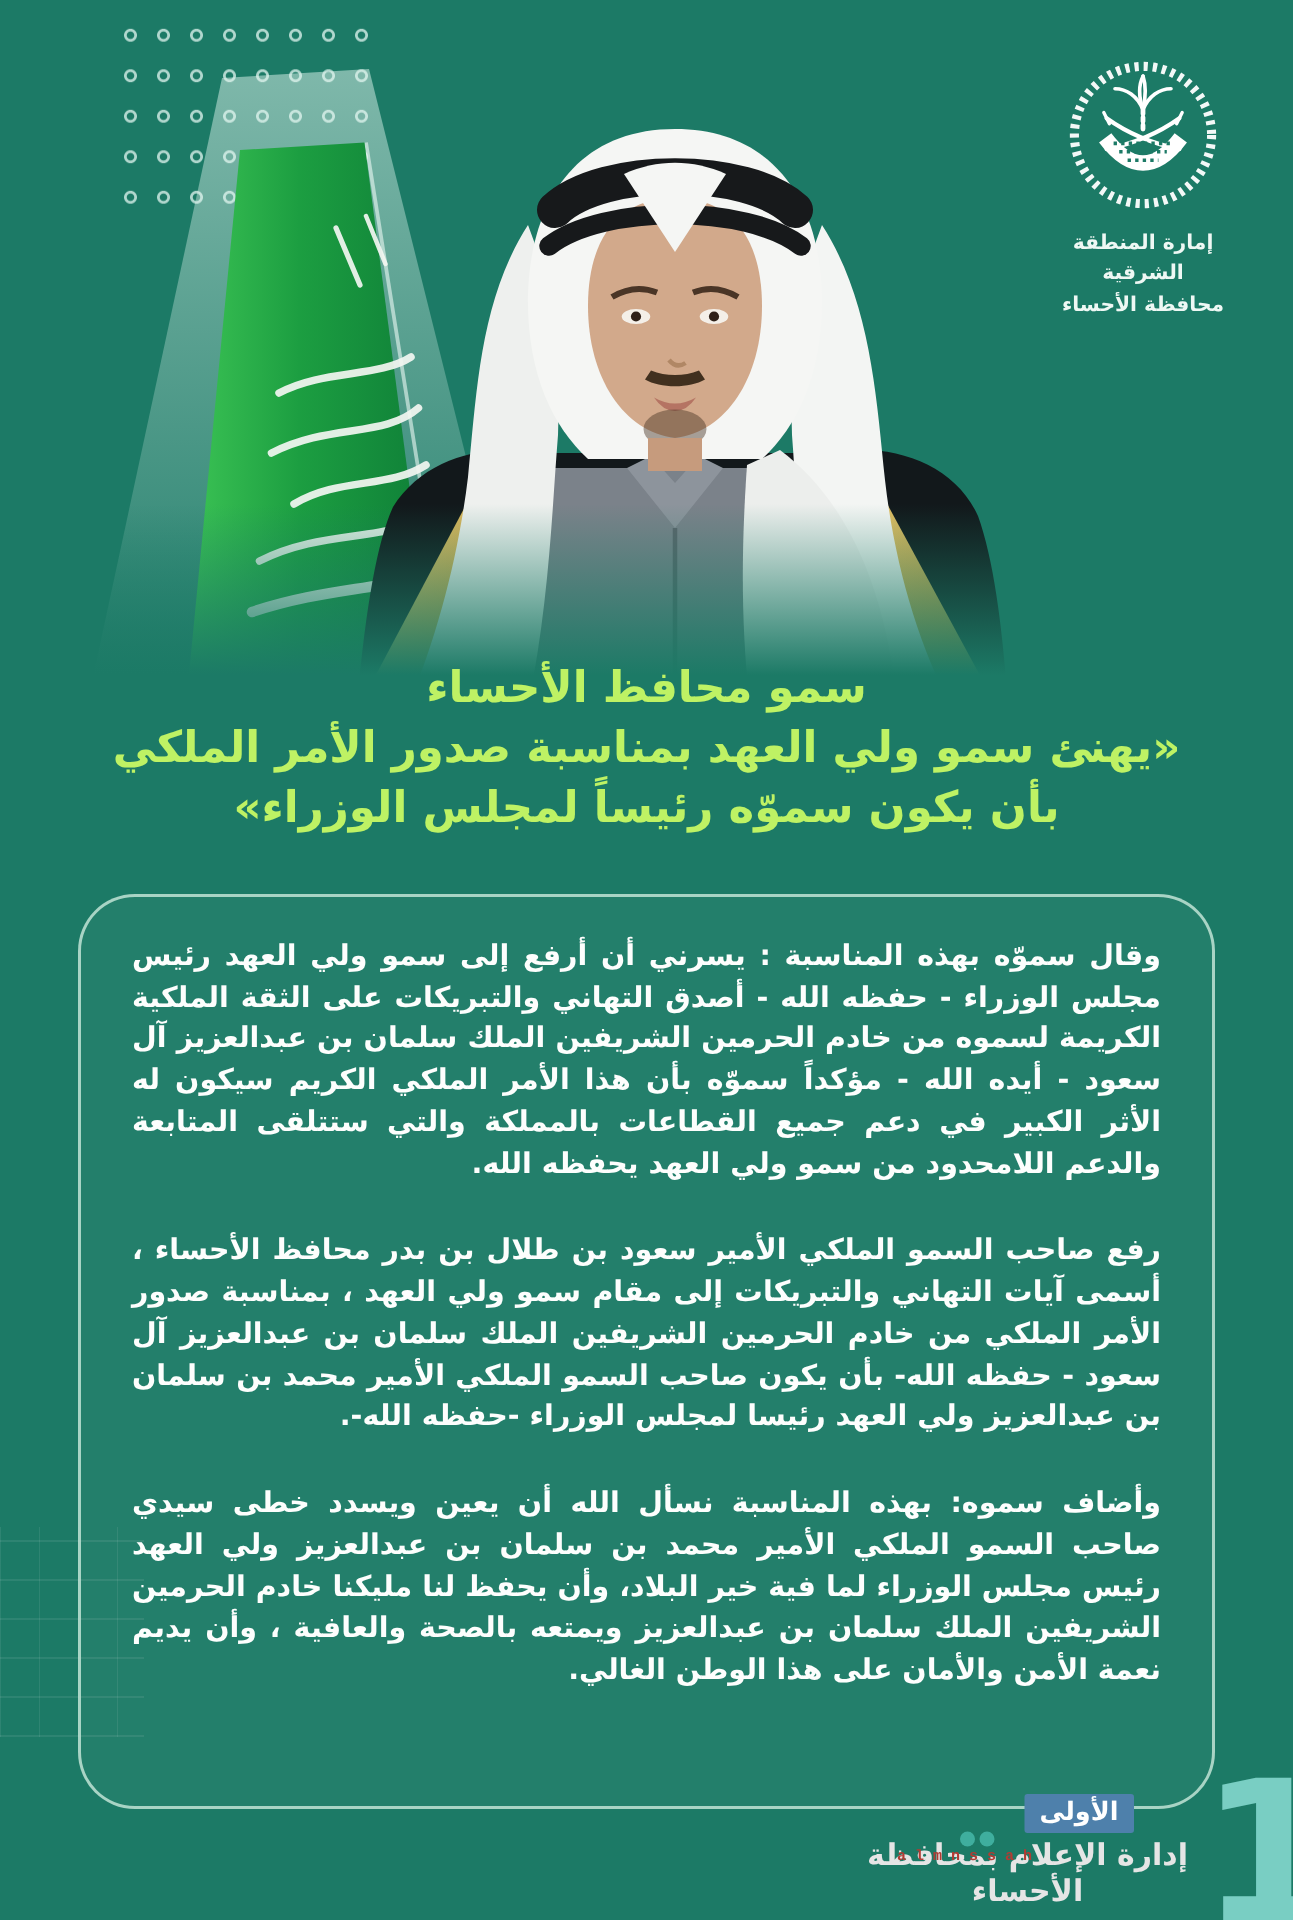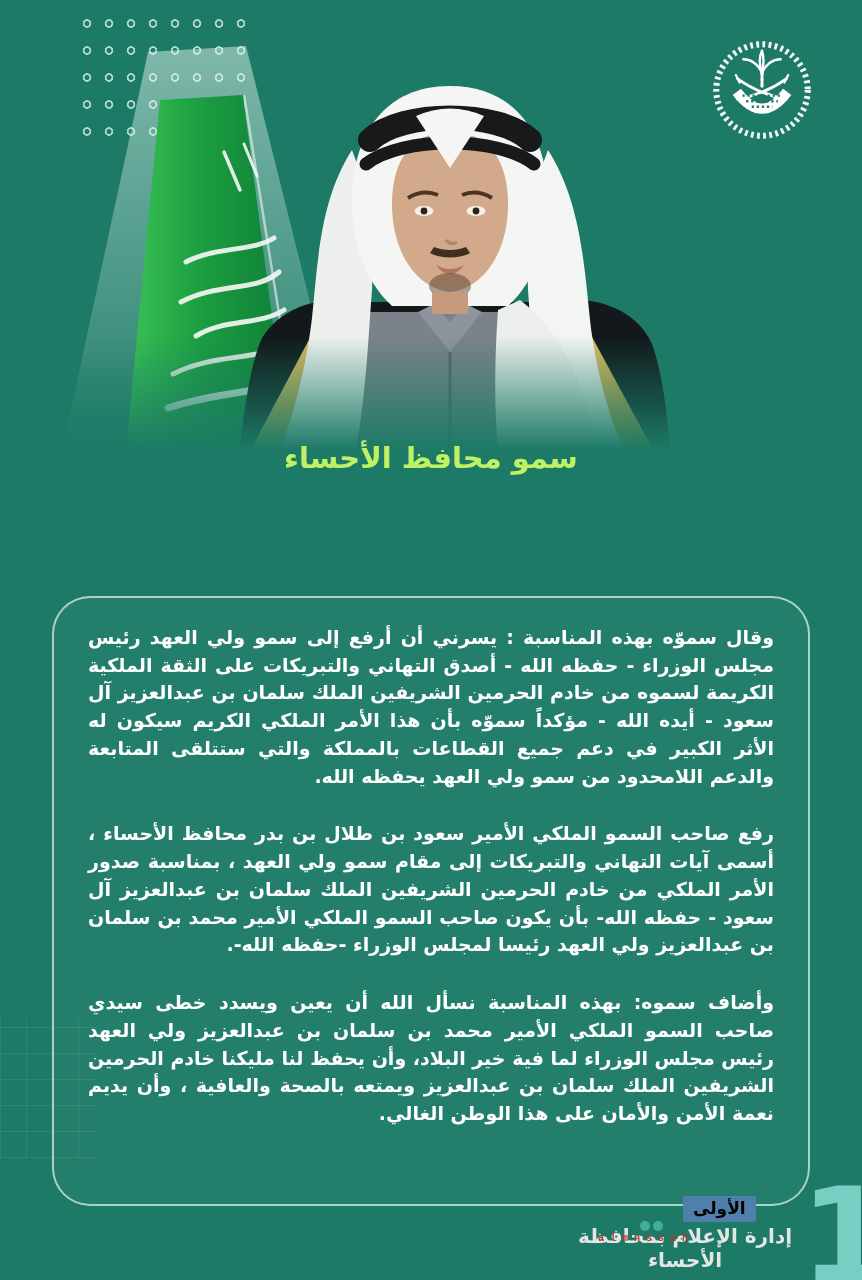--- a/index.html
+++ b/index.html
@@ -40,21 +40,21 @@
     direction:rtl;
   }
   .panel p{
     margin:0 0 30px 0;font-size:19px;font-weight:700;line-height:1.46;
     text-align:justify;color:#fdfefd;
   }
   .panel p:last-child{margin-bottom:16px;}
   
   .badge{
     position:absolute;left:683px;top:1196px;z-index:6;
-    background:#4e80ab;color:#000000;font-weight:700;font-size:17px;
+    background:#4e80ab;color:#ffffff;font-weight:700;font-size:17px;
     padding:2px 10px 4px 10px;direction:rtl;border-radius:2px;
   }
   .credit{
     position:absolute;left:545px;top:1224px;width:280px;z-index:6;
     direction:rtl;text-align:center;font-weight:700;font-size:20px;color:#e5e5e5;
   }
   .wm-ar{
     position:absolute;left:586px;top:1206px;z-index:5;
     direction:rtl;font-weight:700;font-size:58px;line-height:1.1;color:#7a1c1c;opacity:.95;
   }
@@ -177,24 +177,30 @@
         <path d="M88,44 l-4,8" stroke-width="2.4"></path>
       </g>
 
       <path d="M33,62 Q60,98 87,62" stroke="#ffffff" stroke-width="11" fill="none"></path>
       <g stroke="#1c7a66" stroke-width="2.6" stroke-dasharray="2.4 3">
         <path d="M39,66 H81"></path>
         <path d="M43,72 H77"></path>
         <path d="M49,78 H71"></path>
       </g>
     </svg>
+    <div class="logo-text">
+      <div>إمارة المنطقة الشرقية</div>
+      <div>محافظة الأحساء</div>
+    </div>
   </div>
 
   <div class="title">
     <div>سمو محافظ الأحساء</div>
+    <div>«يهنئ سمو ولي العهد بمناسبة صدور الأمر الملكي</div>
+    <div>بأن يكون سموّه رئيساً لمجلس الوزراء»</div>
   </div>
 
   <div class="panel">
     <p>وقال سموّه بهذه المناسبة : يسرني أن أرفع إلى سمو ولي العهد رئيس مجلس الوزراء - حفظه الله - أصدق التهاني والتبريكات على الثقة الملكية الكريمة لسموه من خادم الحرمين الشريفين الملك سلمان بن عبدالعزيز آل سعود - أيده الله - مؤكداً سموّه بأن هذا الأمر الملكي الكريم سيكون له الأثر الكبير في دعم جميع القطاعات بالمملكة والتي ستتلقى المتابعة والدعم اللامحدود من سمو ولي العهد يحفظه الله.</p>
     <p>رفع صاحب السمو الملكي الأمير سعود بن طلال بن بدر محافظ الأحساء ، أسمى آيات التهاني والتبريكات إلى مقام سمو ولي العهد ، بمناسبة صدور الأمر الملكي من خادم الحرمين الشريفين الملك سلمان بن عبدالعزيز آل سعود - حفظه الله- بأن يكون صاحب السمو الملكي الأمير محمد بن سلمان بن عبدالعزيز ولي العهد رئيسا لمجلس الوزراء -حفظه الله-.</p>
     <p>وأضاف سموه: بهذه المناسبة نسأل الله أن يعين ويسدد خطى سيدي صاحب السمو الملكي الأمير محمد بن سلمان بن عبدالعزيز ولي العهد رئيس مجلس الوزراء لما فية خير البلاد، وأن يحفظ لنا مليكنا خادم الحرمين الشريفين الملك سلمان بن عبدالعزيز ويمتعه بالصحة والعافية ، وأن يديم نعمة الأمن والأمان على هذا الوطن الغالي.</p>
   </div>
 
   <div class="wm-one">1</div>
   <span class="wm-dot d1"></span>

